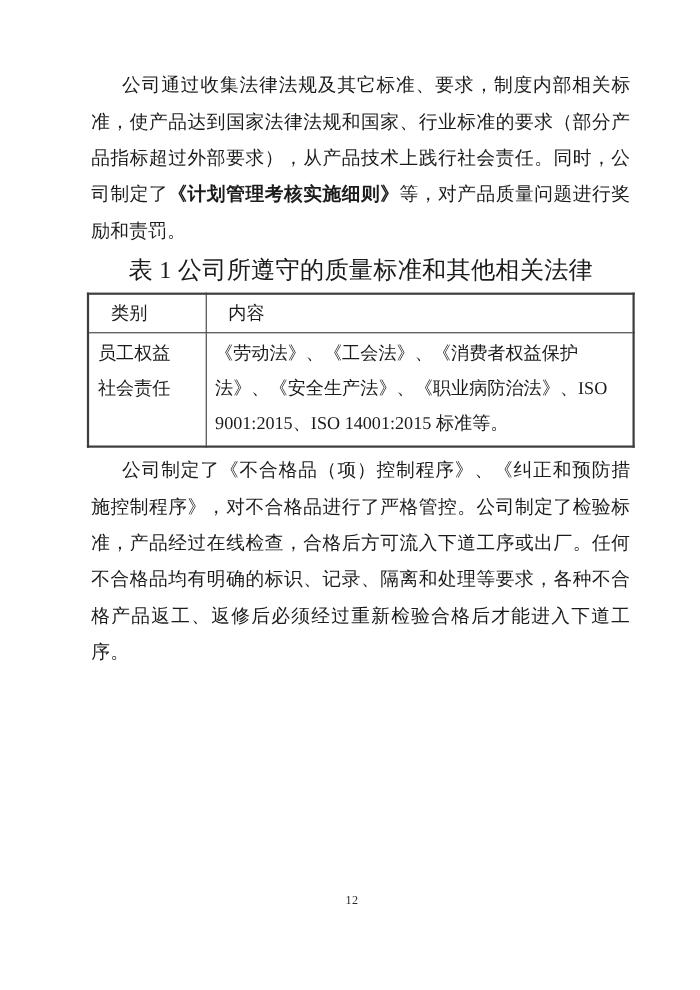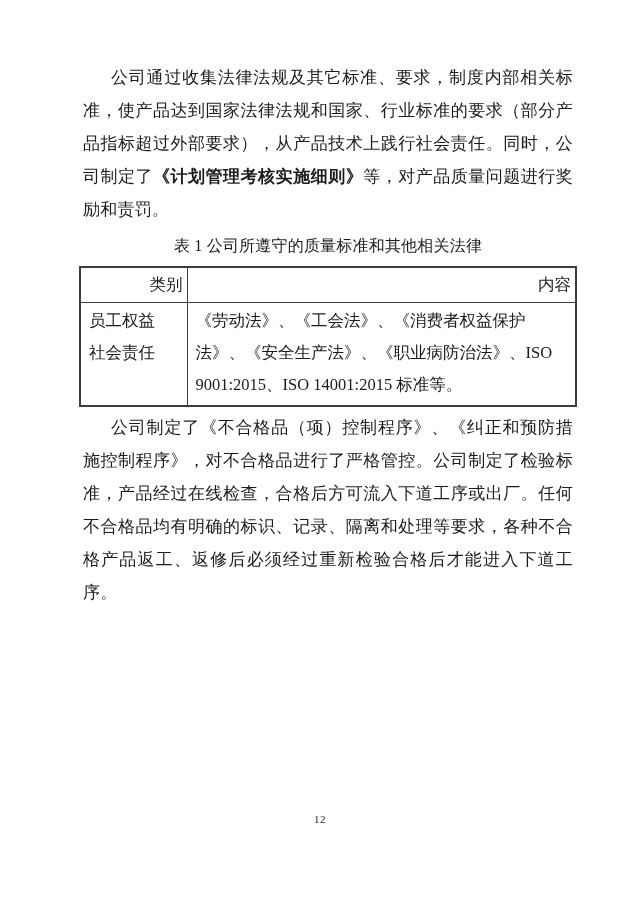--- a/index.html
+++ b/index.html
@@ -28,21 +28,21 @@
     line-height: 33px;
     text-align: justify;
     text-indent: 28px;
     letter-spacing: 0.2px;
   }
   p.body-text .bold-span {
     font-weight: 700;
   }
   .table-title {
     margin: 3px 0 4px 0;
-    font-size: 16px;
+    font-size: 22px;
     line-height: 32px;
     text-align: center;
     letter-spacing: 0.2px;
   }
   table.quality-table {
     width: 100%;
     border-collapse: collapse;
     border: 2px solid #3d3d3d;
     table-layout: fixed;
     margin-bottom: 3px;
@@ -50,22 +50,22 @@
   table.quality-table td, table.quality-table th {
     border: 1px solid #3d3d3d;
     font-size: 16.5px;
     font-weight: normal;
     line-height: 32px;
     vertical-align: top;
     padding: 2px 8px;
     text-align: left;
   }
   table.quality-table th {
-    text-align: right;
-    padding: 1px 4px;
+    text-align: left;
+    padding: 1px 20px;
   }
   col.col-category { width: 107px; }
   td.category-cell {
     white-space: pre-line;
     padding-left: 10px;
     margin-left: 28px;
   }
   td.content-cell {
     text-align: justify;
     padding-left: 9px;

